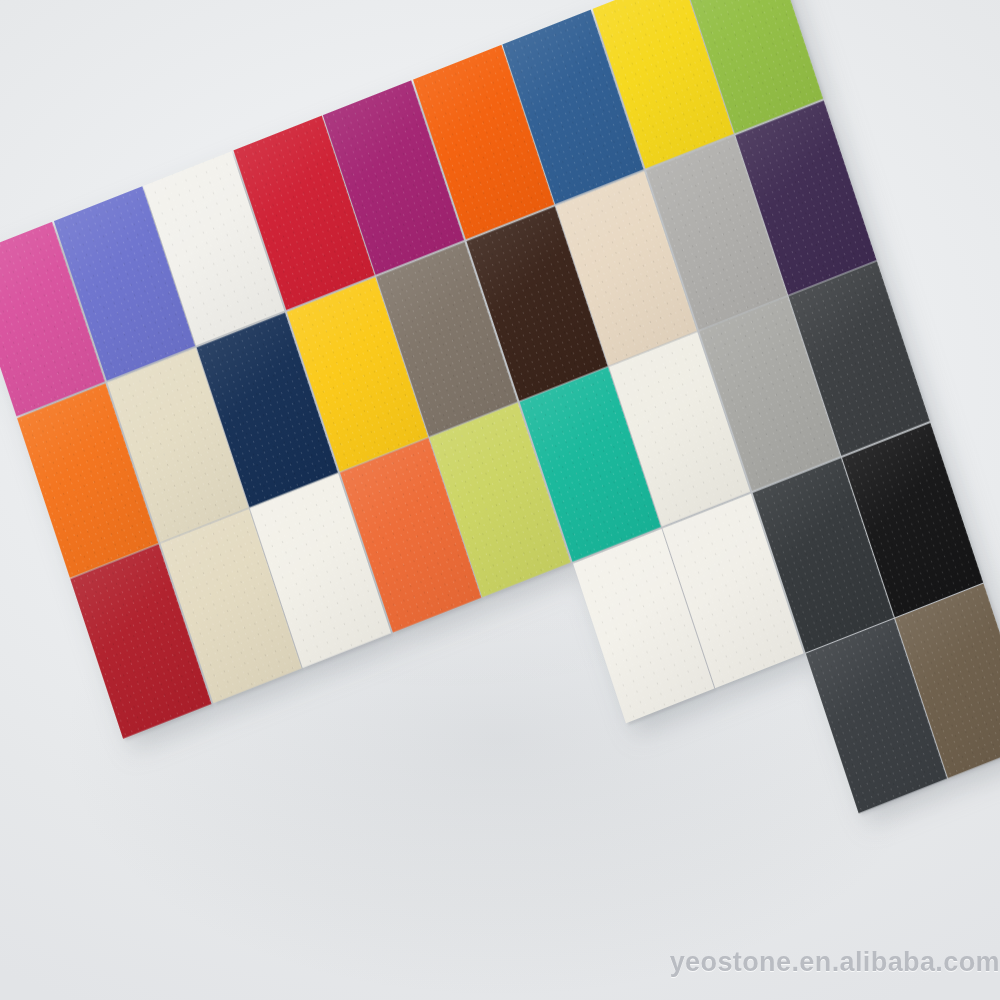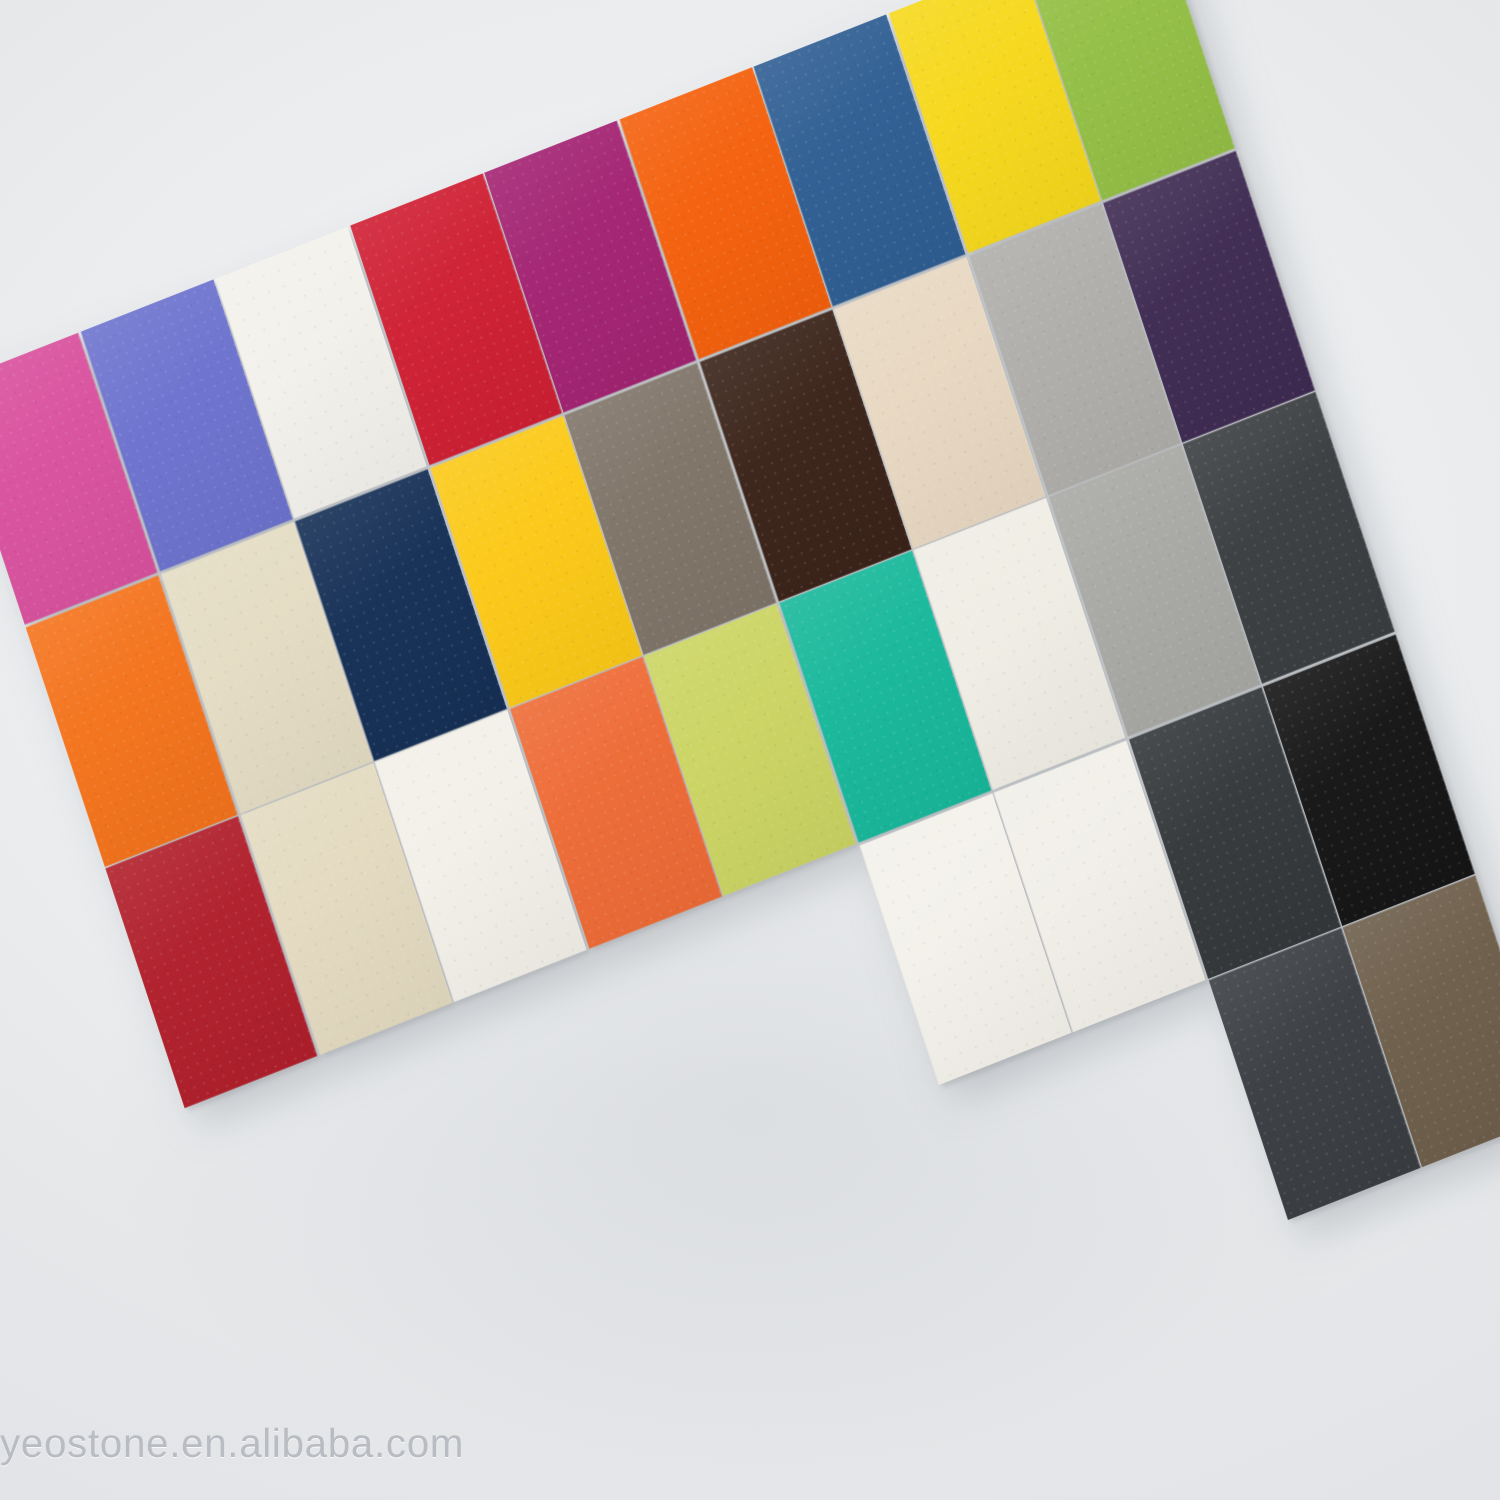--- a/index.html
+++ b/index.html
@@ -92,27 +92,28 @@
     box-shadow: none !important;
   }
   .tile.empty::after, .tile.empty::before { display: none; }
 
   
   #watermark {
     position: absolute;
     left: 0;
     right: 0;
     bottom: 22px;
-    text-align: left;
+    text-align: right;
     font-size: 27px;
     letter-spacing: .4px;
     color: #b9bcc2;
     font-family: "Liberation Sans", sans-serif;
     user-select: none;
     text-shadow: 0 1px 0 rgba(255,255,255,.75);
+    font-weight: bold;
   }
 </style>
 </head>
 <body>
 
 <div id="photo" style="--bg: #ECEEF0;">
 
   <div id="floor-shadow"></div>
 
   <div id="board-wrap">

